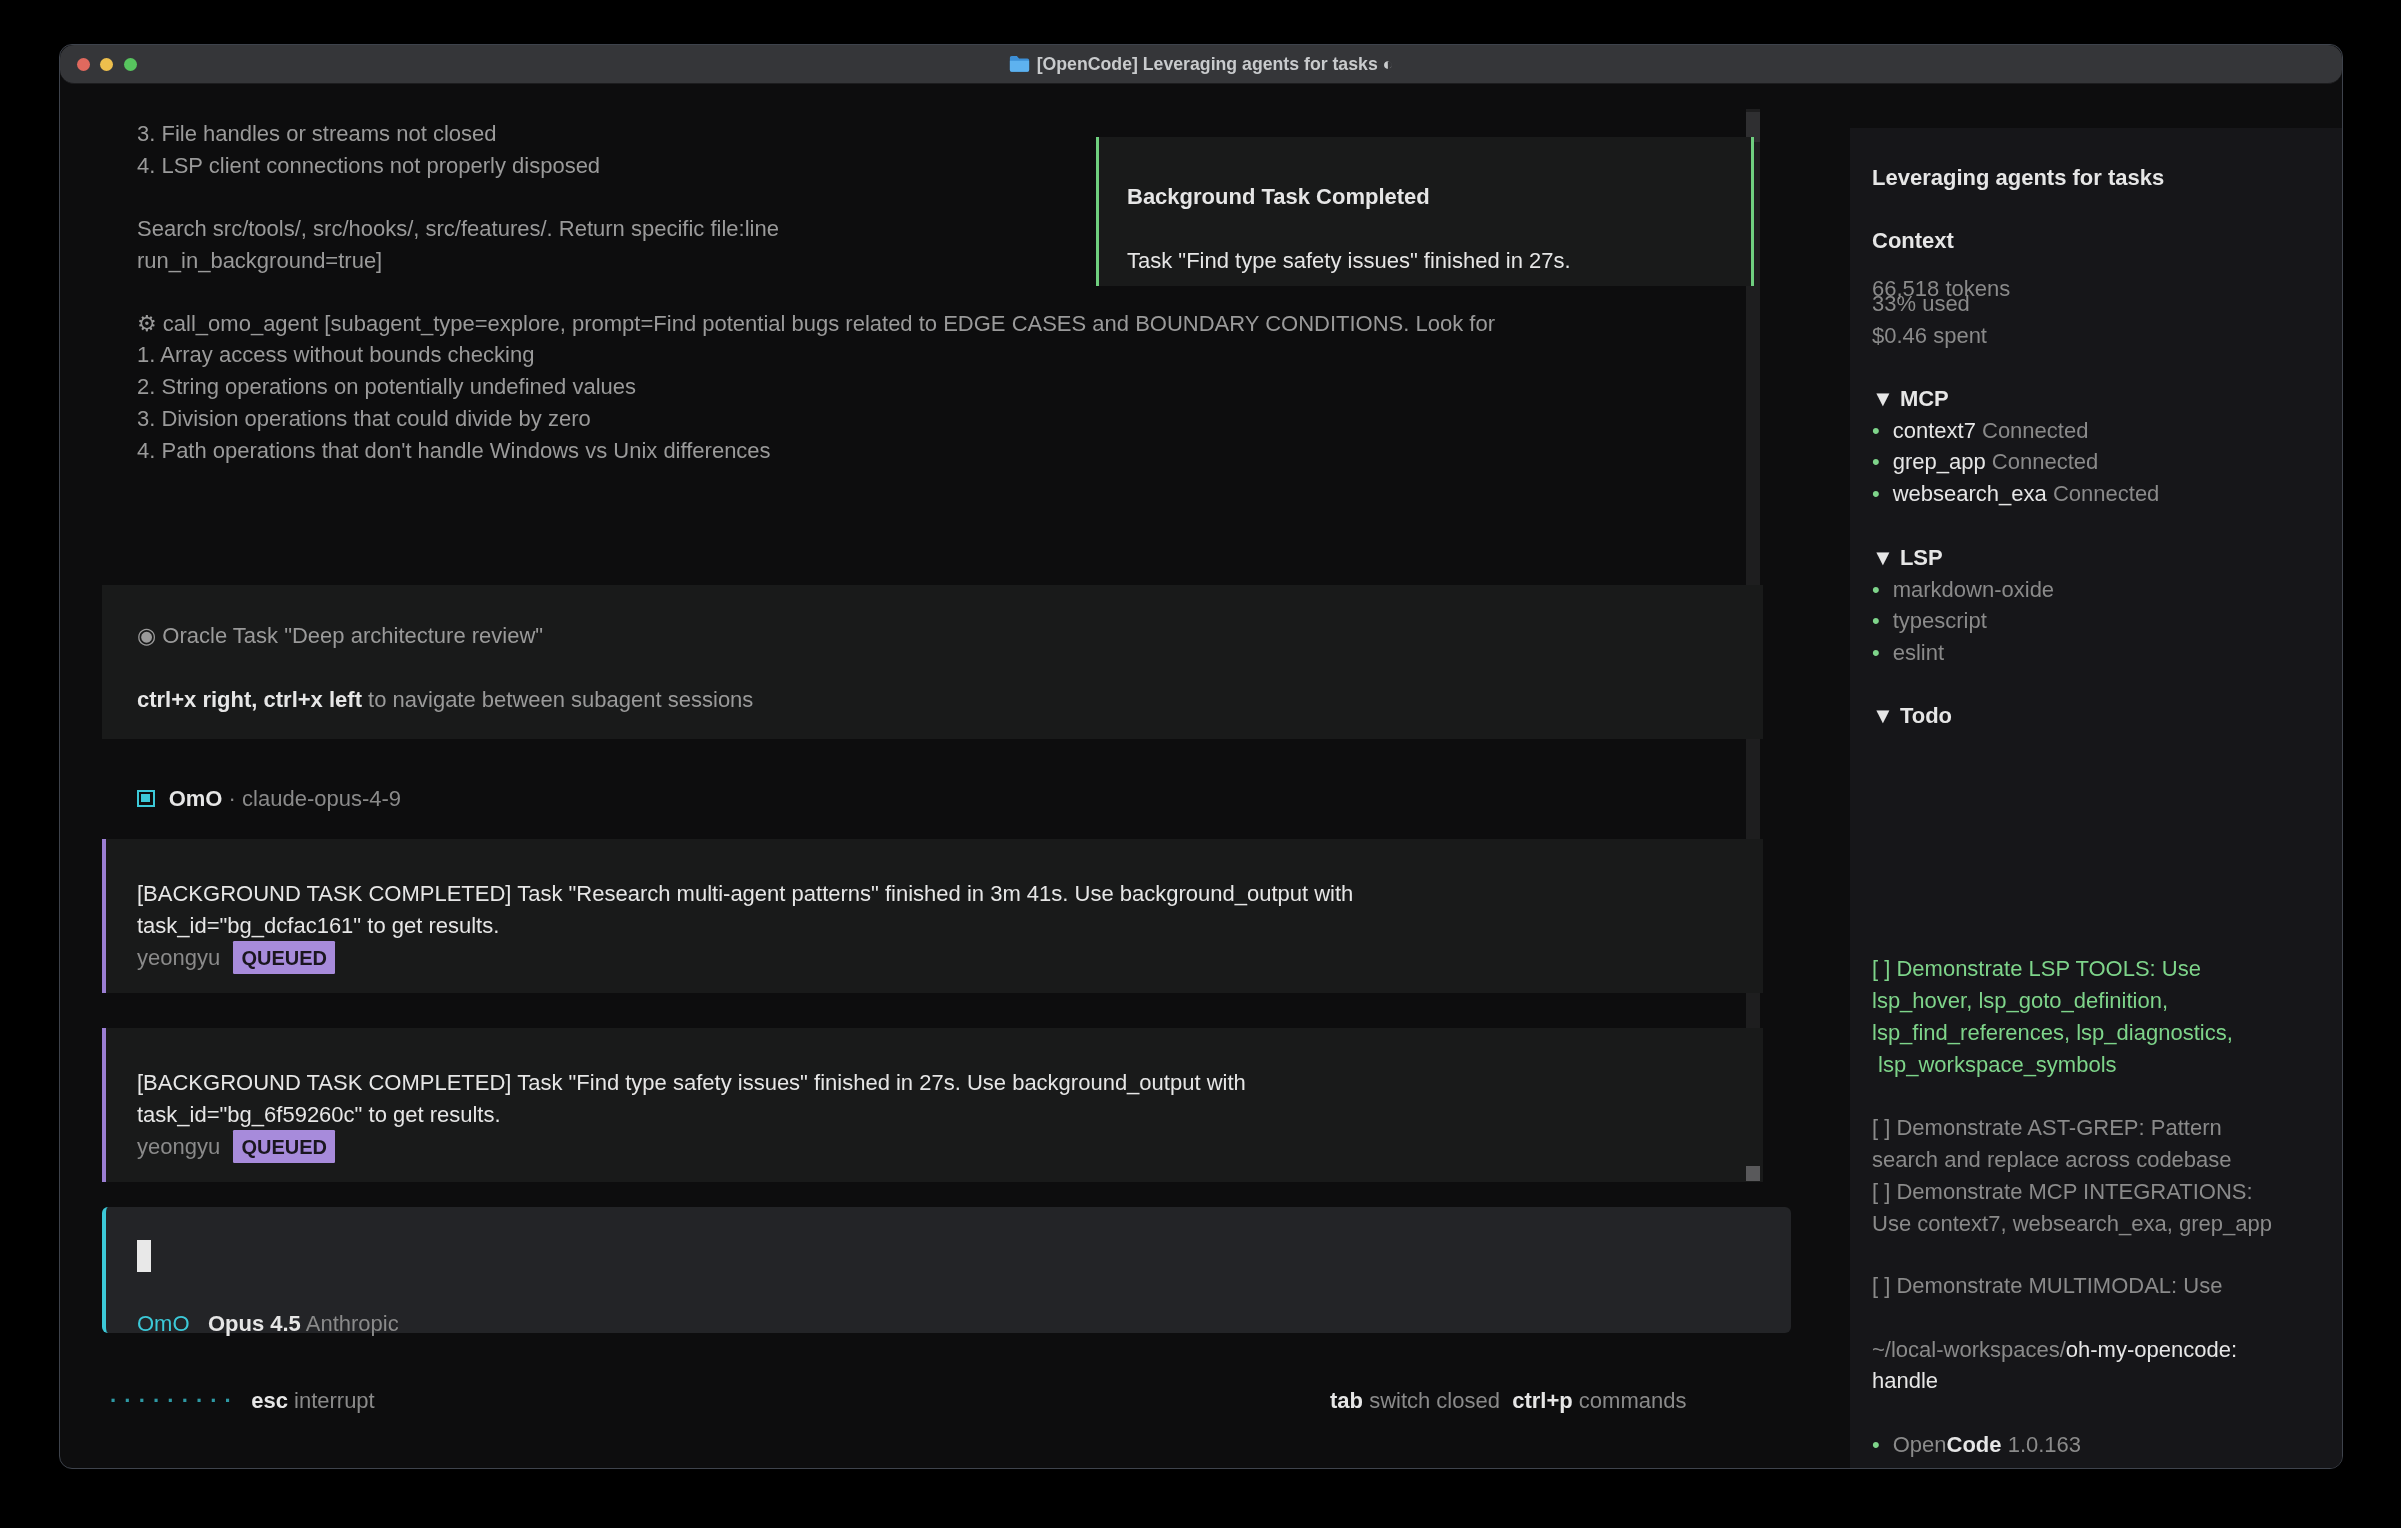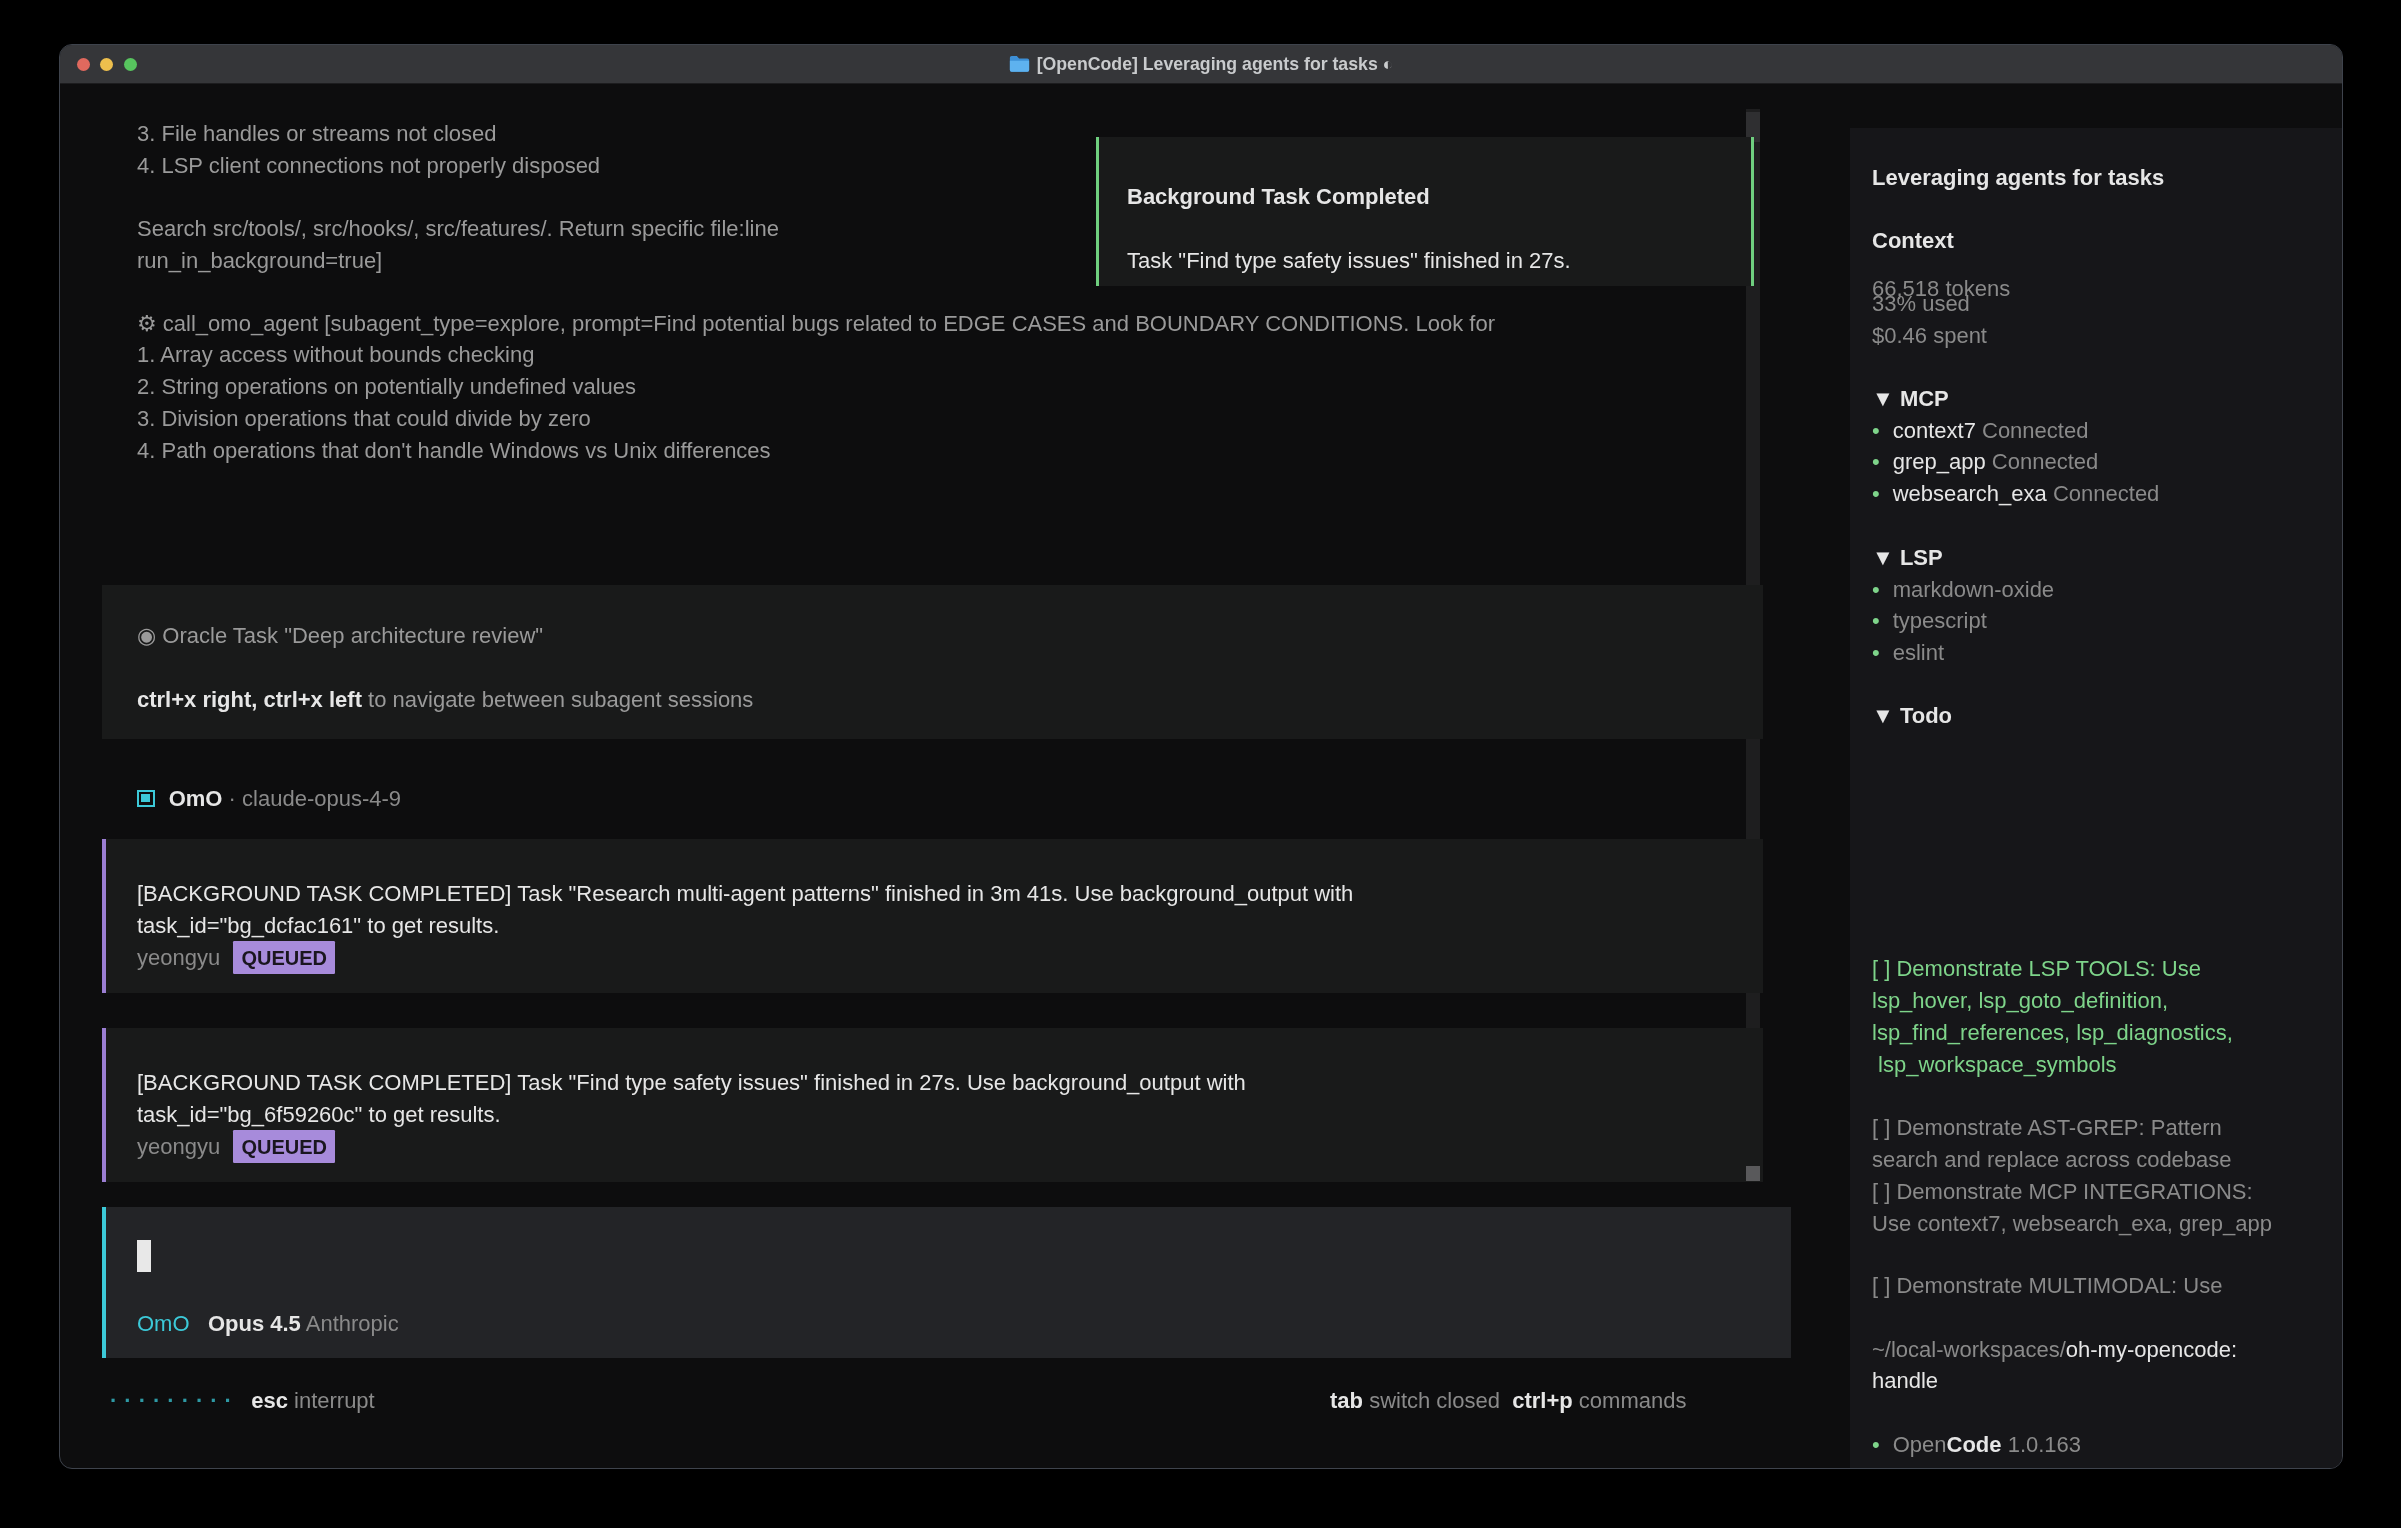--- a/index.html
+++ b/index.html
@@ -20,21 +20,21 @@
     --purple:#9b7ed3;
     --badge-bg:#a78bdb;
   }
   *{margin:0;padding:0;box-sizing:border-box;}
   html,body{width:2401px;height:1528px;background:var(--bg);overflow:hidden;}
   #stage{position:absolute;left:0;top:0;width:2401px;height:1528px;background:var(--bg);}
   #window{position:absolute;left:59px;top:44px;width:2284px;height:1425px;
     background:var(--win-bg);border:1.2px solid #3e434c;border-radius:13px;overflow:hidden;
     box-shadow:0 23.6px 71px rgba(0,0,0,.9);}
   #titlebar{position:absolute;left:0;top:0;width:100%;height:39px;background:var(--titlebar);
-    border-bottom:1.2px solid #1c1c1e;display:flex;align-items:center;justify-content:center;}
+    border-bottom:1.2px solid #1c1c1e;display:flex;align-items:center;justify-content:center;border-radius:14px;}
   .lights{position:absolute;left:16.5px;top:0;height:39px;display:flex;align-items:center;gap:10.6px;}
   .light{width:13px;height:13px;border-radius:50%;}
   .light.red{background:#e0695e;}
   .light.yellow{background:#edbf4d;}
   .light.green{background:#57c45e;}
   .title-wrap{display:flex;align-items:center;gap:7px;}
   .title-text{font-family:var(--sans);font-weight:bold;font-size:17.7px;color:#c9cbcd;}
   
   .t{position:absolute;font-family:Liberation Sans, sans-serif;font-size:22px;line-height:32px;
      white-space:pre;color:var(--txt-gray);}
@@ -43,22 +43,22 @@
   .greentxt{color:var(--green);}
   .cyantxt{color:var(--cyan);}
   .dim{color:var(--txt-dim);}
   
   .box{position:absolute;background:var(--box-bg);}
   #notif{left:1095px;top:135px;width:658px;height:149px;
     border-left:3px solid var(--green-border);border-right:3px solid var(--green-border);}
   #oracle-box{left:101px;top:584px;width:1661px;height:154px;}
   #task1{left:101px;top:837px;width:1661px;height:154px;border-left:4.1px solid var(--purple);}
   #task2{left:101px;top:1026px;width:1661px;height:154px;border-left:4.1px solid var(--purple);}
-  #input-box{left:101px;top:1206px;width:1689px;height:151px;background:var(--input-bg);
-    border-left:4.1px solid var(--cyan);}
+  #input-box{left:101px;top:1206px;width:1689px;height:126px;background:var(--input-bg);
+    border-left:4.1px solid var(--cyan);border-radius:6px;}
   .badge{display:inline-block;background:var(--badge-bg);color:#1a161f;font-weight:bold;
     font-size:20px;padding:0.6px 8.3px;border-radius:1.2px;margin-left:13px;vertical-align:baseline;}
   #cursor{position:absolute;left:31px;top:32.5px;width:14px;height:32px;background:#e8e8e8;}
   
   .sq-icon{display:inline-block;width:17.7px;height:17.7px;border:2.4px solid var(--cyan);
     position:relative;vertical-align:-1.2px;margin-right:14px;}
   .sq-icon::after{content:"";position:absolute;left:2.4px;top:2.4px;width:8.3px;height:8.3px;background:var(--cyan);}
   
   #main-scroll-track{position:absolute;left:1745px;top:108px;width:14px;height:1072px;background:#1e1e1f;}
   #main-scroll-thumb-top{position:absolute;left:1745px;top:110px;width:14px;height:29.5px;background:#2f2f31;}

